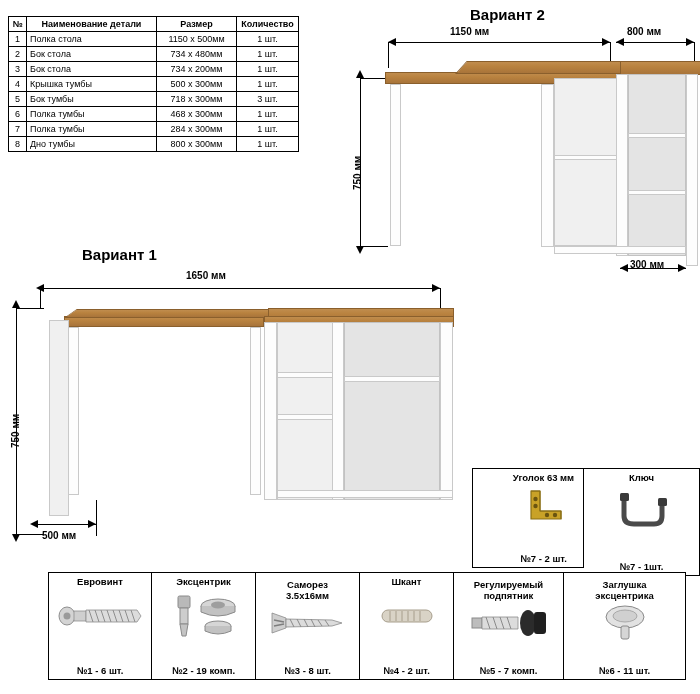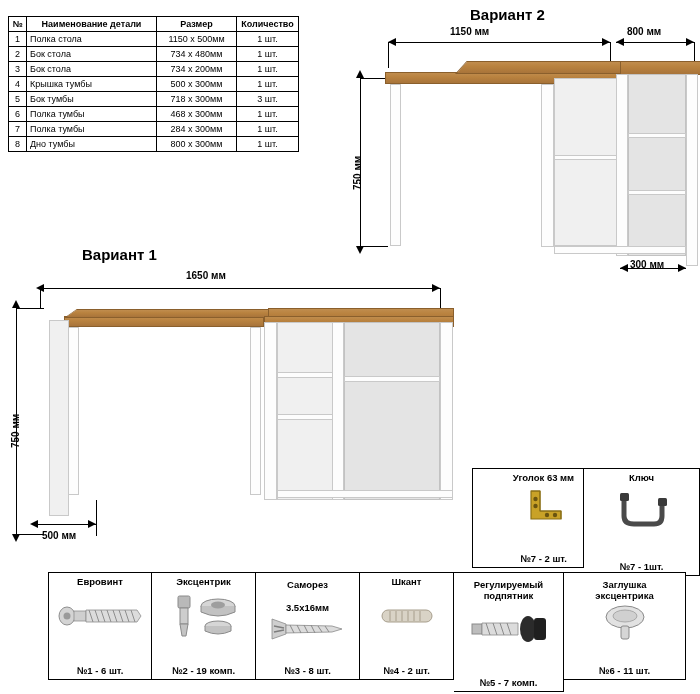--- a/index.html
+++ b/index.html
@@ -290,21 +290,21 @@
         <ellipse cx="56" cy="36" rx="13" ry="5" fill="#d6d6d6" stroke="#8a8a8a"></ellipse>
         <path d="M43 36 L43 41 Q56 47 69 41 L69 36" fill="#c2c2c2" stroke="#8a8a8a"></path>
       </svg>
     </div>
     <div class="hw-qty">№2 - 19 комп.</div>
   </div>
 
   <div class="hw-cell" style="width:104px;height:108px;border-left:none;">
     <div style="padding-top:3px;">
       <div class="hw-title">Саморез</div>
-      <div class="hw-title" style="padding-top:0;margin-top:12px;">3.5x16мм</div>
+      <div class="hw-title" style="padding-top:0;">3.5x16мм</div>
     </div>
     <div class="hw-art">
       <svg width="84" height="26" viewBox="0 0 84 26">
         <path d="M6 3 L6 23 L20 18 L20 8 Z" fill="#cfcfcf" stroke="#8a8a8a" stroke-width="0.8"></path>
         <path d="M8 10 L18 12 M8 16 L18 14" stroke="#7d7d7d" stroke-width="1.4"></path>
         <path d="M20 9 L66 10 L76 13 L66 16 L20 17 Z" fill="#dcdcdc" stroke="#8a8a8a" stroke-width="0.8"></path>
         <g stroke="#8a8a8a" stroke-width="1">
           <path d="M24 9 L28 17"></path>
             <path d="M31 9 L35 17"></path>
             <path d="M38 9 L42 17"></path>
@@ -328,21 +328,21 @@
             <path d="M28 7 L28 17"></path>
           <path d="M34 7 L34 17"></path>
             <path d="M40 7 L40 17"></path>
             <path d="M46 7 L46 17"></path>
         </g>
       </svg>
     </div>
     <div class="hw-qty">№4 - 2 шт.</div>
   </div>
 
-  <div class="hw-cell" style="width:110px;height:120px;border-left:none;">
+  <div class="hw-cell" style="width:110px;height:108px;border-left:none;">
     <div style="padding-top:3px;">
       <div class="hw-title">Регулируемый</div>
       <div class="hw-title" style="padding-top:0;">подпятник</div>
     </div>
     <div class="hw-art">
       <svg width="86" height="34" viewBox="0 0 86 34">
         <rect x="6" y="12" width="10" height="10" fill="#bdbdbd" stroke="#8a8a8a"></rect>
         <path d="M16 11 L52 11 L52 23 L16 23 Z" fill="#dcdcdc" stroke="#8a8a8a" stroke-width="0.8"></path>
         <g stroke="#8a8a8a" stroke-width="1">
           <path d="M20 11 L24 23"></path>

